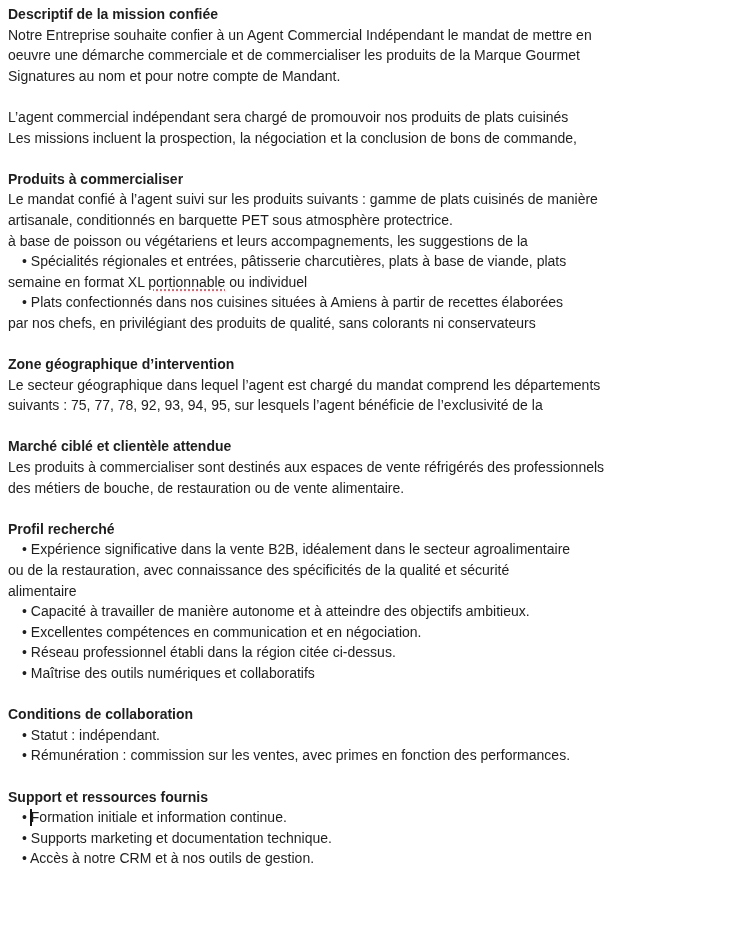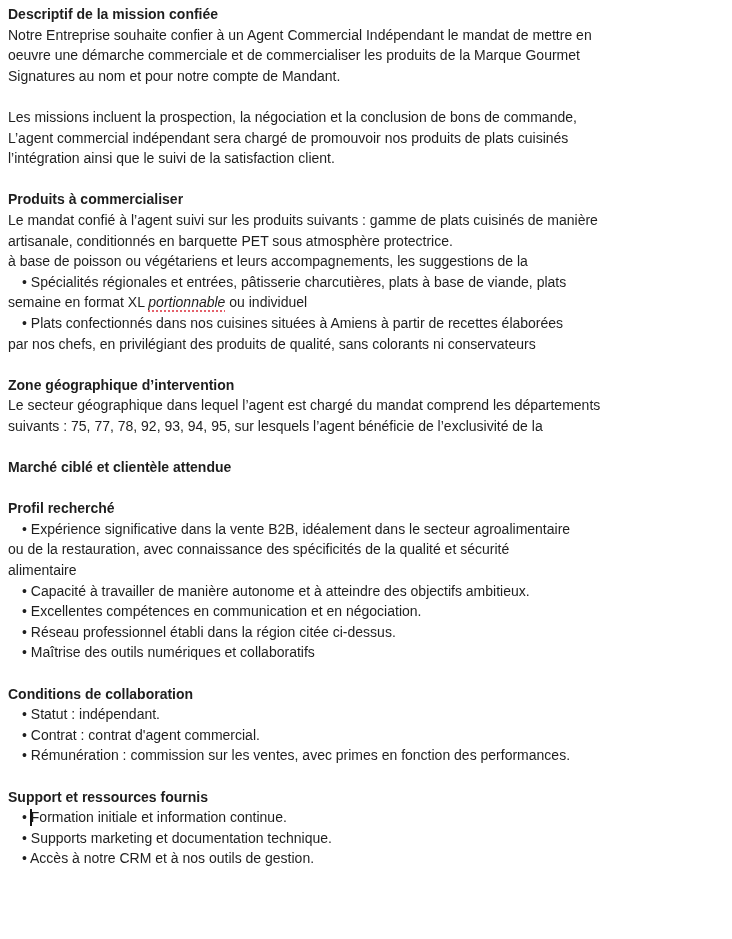--- a/index.html
+++ b/index.html
@@ -30,21 +30,20 @@
     overflow: hidden;
   }
   .line.ind { padding-left: 14px; }
   .heading .line { font-weight: 700; }
   .spell {
     text-decoration: underline;
     text-decoration-style: dotted;
     text-decoration-color: #e4606a;
     text-decoration-thickness: 2px;
     text-underline-offset: 3px;
-    font-style: italic;
   }
   .caret {
     display: inline-block;
     width: 1.5px;
     height: 17px;
     background: #111111;
     vertical-align: -3.5px;
     margin-left: -0.5px;
     margin-right: -1px;
   }
@@ -57,23 +56,22 @@
       <div class="block heading">
         <div class="line"><span>Descriptif de la mission confiée</span></div>
       </div>
       <div class="block para">
         <div class="line"><span>Notre Entreprise souhaite confier à un Agent Commercial Indépendant le mandat de mettre en</span></div>
         <div class="line"><span>oeuvre une démarche commerciale et de commercialiser les produits de la Marque Gourmet</span></div>
         <div class="line"><span>Signatures au nom et pour notre compte de Mandant.</span></div>
       </div>
       <div class="block gap"></div>
       <div class="block para">
+        <div class="line"><span>L’agent commercial indépendant sera chargé de promouvoir nos produits de plats cuisinés</span></div>
         <div class="line"><span>Les missions incluent la prospection, la négociation et la conclusion de bons de commande,</span></div>
-        <div class="line"><span>L’agent commercial indépendant sera chargé de promouvoir nos produits de plats cuisinés</span></div>
-        <div class="line"><span>l’intégration ainsi que le suivi de la satisfaction client.</span></div>
       </div>
       <div class="block gap"></div>
       <div class="block heading">
         <div class="line"><span>Produits à commercialiser</span></div>
       </div>
       <div class="block para">
         <div class="line"><span>Le mandat confié à l’agent suivi sur les produits suivants : gamme de plats cuisinés de manière</span></div>
         <div class="line"><span>artisanale, conditionnés en barquette PET sous atmosphère protectrice.</span></div>
         <div class="line"><span>à base de poisson ou végétariens et leurs accompagnements, les suggestions de la</span></div>
         <div class="line ind"><span>• Spécialités régionales et entrées, pâtisserie charcutières, plats à base de viande, plats</span></div>
@@ -86,40 +84,43 @@
         <div class="line"><span>Zone géographique d’intervention</span></div>
       </div>
       <div class="block para">
         <div class="line"><span>Le secteur géographique dans lequel l’agent est chargé du mandat comprend les départements</span></div>
         <div class="line"><span>suivants : 75, 77, 78, 92, 93, 94, 95, sur lesquels l’agent bénéficie de l’exclusivité de la</span></div>
       </div>
       <div class="block gap"></div>
       <div class="block heading">
         <div class="line"><span>Marché ciblé et clientèle attendue</span></div>
       </div>
+      <div class="block para">
+        <div class="line"><span>Les produits à commercialiser sont destinés aux espaces de vente réfrigérés des professionnels</span></div>
+        <div class="line"><span>des métiers de bouche, de restauration ou de vente alimentaire.</span></div>
+      </div>
       <div class="block gap"></div>
       <div class="block heading">
         <div class="line"><span>Profil recherché</span></div>
       </div>
       <div class="block para">
         <div class="line ind"><span>• Expérience significative dans la vente B2B, idéalement dans le secteur agroalimentaire</span></div>
         <div class="line"><span>ou de la restauration, avec connaissance des spécificités de la qualité et sécurité</span></div>
         <div class="line"><span>alimentaire</span></div>
         <div class="line ind"><span>• Capacité à travailler de manière autonome et à atteindre des objectifs ambitieux.</span></div>
         <div class="line ind"><span>• Excellentes compétences en communication et en négociation.</span></div>
         <div class="line ind"><span>• Réseau professionnel établi dans la région citée ci-dessus.</span></div>
         <div class="line ind"><span>• Maîtrise des outils numériques et collaboratifs</span></div>
       </div>
       <div class="block gap"></div>
       <div class="block heading">
         <div class="line"><span>Conditions de collaboration</span></div>
       </div>
       <div class="block para">
         <div class="line ind"><span>• Statut : indépendant.</span></div>
-        <div class="line ind"><span>• Contrat : contrat d'agent commercial.</span></div>
         <div class="line ind"><span>• Rémunération : commission sur les ventes, avec primes en fonction des performances.</span></div>
       </div>
       <div class="block gap"></div>
       <div class="block heading">
         <div class="line"><span>Support et ressources fournis</span></div>
       </div>
       <div class="block para">
         <div class="line ind"><span>• </span><span class="caret"></span><span>Formation initiale et information continue.</span></div>
         <div class="line ind"><span>• Supports marketing et documentation technique.</span></div>
         <div class="line ind"><span>• Accès à notre CRM et à nos outils de gestion.</span></div>

